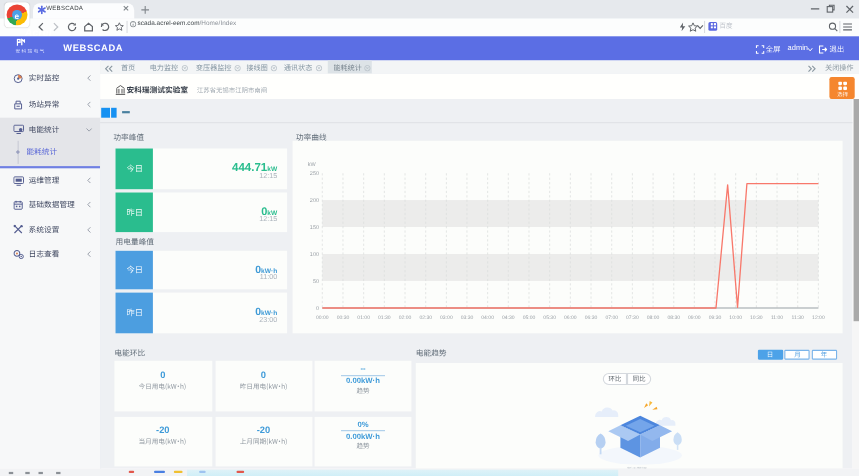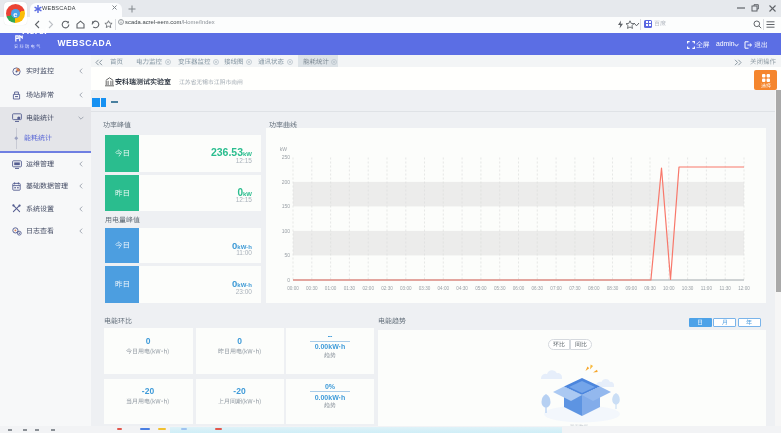--- a/index.html
+++ b/index.html
@@ -571,21 +571,21 @@
       </svg></div>
     <div style="position:absolute;left:105px;top:135px;width:155.5px;height:37px;background:#fcfdfb;"></div>
     <div style="position:absolute;left:105px;top:135px;width:34px;height:37px;background:#2abd8e;display:flex;align-items:center;justify-content:center;">
       <svg class="cjk" width="15.00" height="8.40" viewBox="0 0 15.0 8.4">
         <g transform="translate(0,6.8) scale(0.00750,-0.00750)" fill="#fff">
           <use href="#g79" x="0"></use>
           <use href="#g34" x="1000"></use>
         </g>
       </svg>
     </div>
-    <div style="position:absolute;left:140px;top:143px;width:112px;text-align:right;line-height:1;"><span style="font:bold 10.5px 'Liberation Sans',sans-serif;color:#2abd8e;">236.53</span><span style="font:bold 6px 'Liberation Sans',sans-serif;color:#2abd8e;">kW</span></div>
+    <div style="position:absolute;left:140px;top:143px;width:112px;text-align:right;line-height:1;"><span style="font:bold 10.5px 'Liberation Sans',sans-serif;color:#2abd8e;">444.71</span><span style="font:bold 6px 'Liberation Sans',sans-serif;color:#2abd8e;">kW</span></div>
     <div style="position:absolute;left:140px;top:156.5px;width:112px;text-align:right;line-height:1;font:6.5px 'Liberation Sans',sans-serif;color:#aab2bb;">12:15</div>
     <div style="position:absolute;left:105px;top:174.5px;width:155.5px;height:36.5px;background:#fcfdfb;"></div>
     <div style="position:absolute;left:105px;top:174.5px;width:34px;height:36.5px;background:#2abd8e;display:flex;align-items:center;justify-content:center;">
       <svg class="cjk" width="15.00" height="8.40" viewBox="0 0 15.0 8.4">
         <g transform="translate(0,6.8) scale(0.00750,-0.00750)" fill="#fff">
           <use href="#g80" x="0"></use>
           <use href="#g34" x="1000"></use>
         </g>
       </svg>
     </div>

